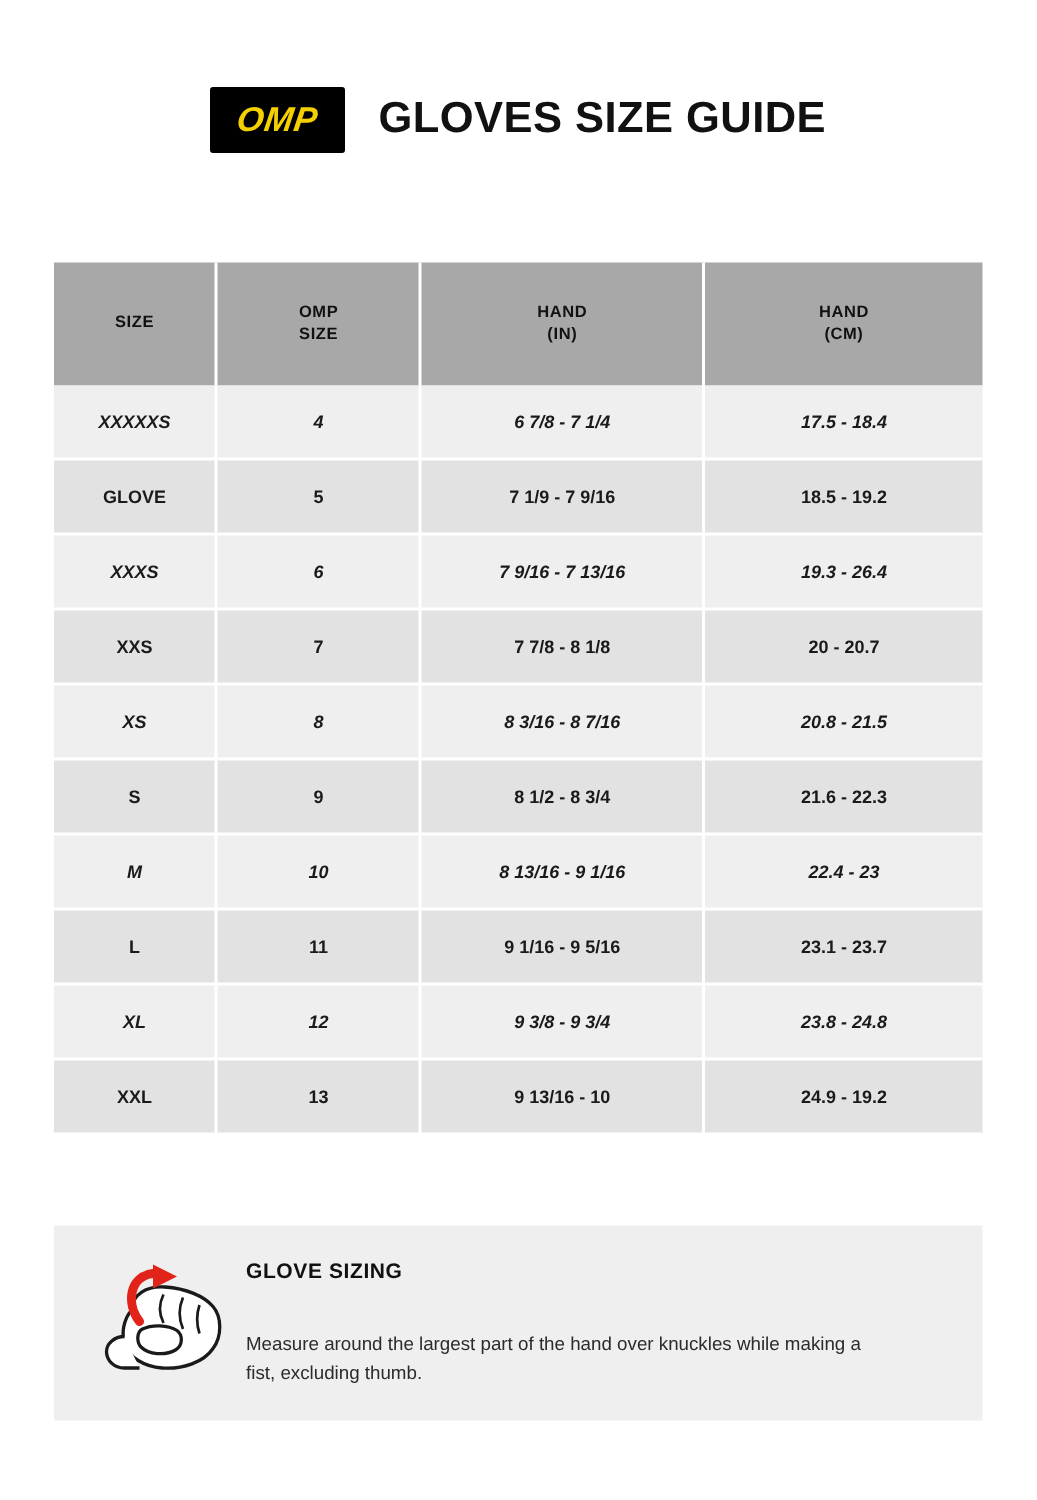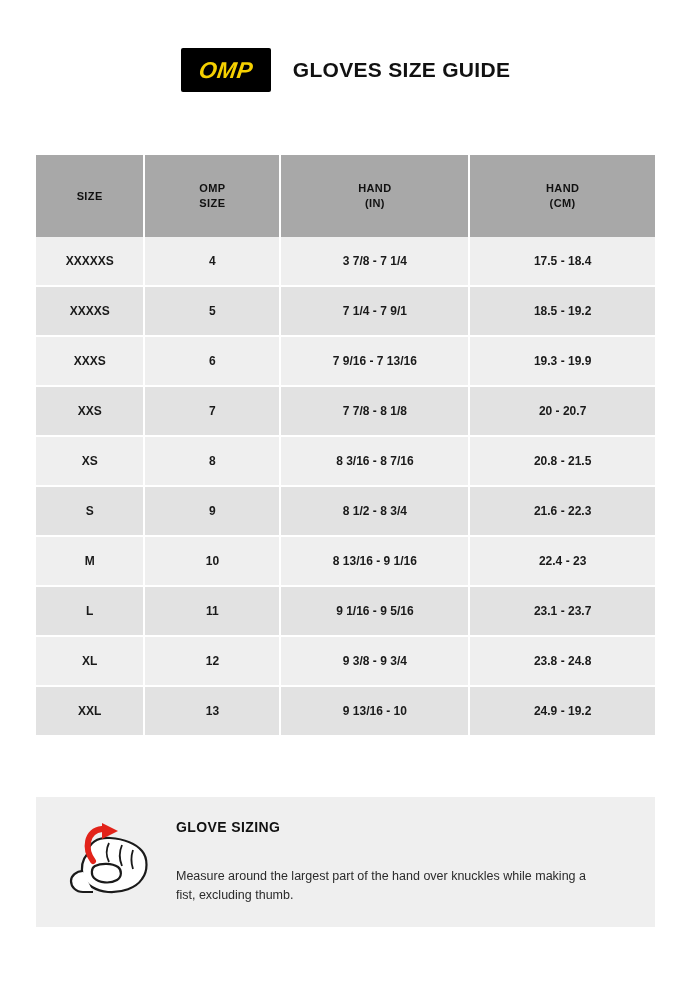--- a/index.html
+++ b/index.html
@@ -45,21 +45,21 @@
   .logo-text {
     color: #f5d000;
     font-weight: bold;
     font-size: 23px;
     letter-spacing: 0.5px;
     font-style: italic;
     font-family: "Liberation Sans", sans-serif;
     transform: skewX(-8deg);
   }
   .title {
-    font-size: 21px;
+    font-size: 29px;
     font-weight: bold;
     letter-spacing: 0.3px;
     color: #111111;
   }
 
   
   table.size-table {
     width: 100%;
     border-collapse: collapse;
     table-layout: fixed;
@@ -81,35 +81,35 @@
   table.size-table td {
     font-size: 12px;
     font-weight: bold;
     text-align: center;
     padding: 17px 4px;
     border-right: 2px solid #ffffff;
     border-bottom: 2px solid #ffffff;
     color: #1a1a1a;
   }
   table.size-table td:last-child { border-right: none; }
-  table.size-table tbody tr.odd td  { background: #efefef; }
+  table.size-table tbody tr.odd td  { background: #efefef; font-style: italic; }
   table.size-table tbody tr.even td { background: #e2e2e2; }
 
   .col-size { width: 17.5%; }
   .col-omp  { width: 22%; }
   .col-in   { width: 30.5%; }
   .col-cm   { width: 30%; }
 
   
   .note {
     margin-top: 60px;
     background: #efefef;
     display: flex;
     align-items: center;
-    gap: 18px;
+    gap: 6px;
     padding: 22px 26px;
     min-height: 96px;
     box-sizing: border-box;
   }
   .note-icon {
     flex: 0 0 auto;
     width: 96px;
     height: 86px;
     position: relative;
   }
@@ -166,34 +166,34 @@
         <th>
           <span>HAND</span><br>
           <span>(CM)</span>
         </th>
       </tr>
     </thead>
     <tbody>
       <tr class="odd">
         <td>XXXXXS</td>
         <td>4</td>
-        <td>3 7/8 - 7 1/4</td>
+        <td>6 7/8 - 7 1/4</td>
         <td>17.5 - 18.4</td>
       </tr>
       <tr class="even">
-        <td>XXXXS</td>
+        <td>GLOVE</td>
         <td>5</td>
-        <td>7 1/4 - 7 9/1</td>
+        <td>7 1/9 - 7 9/16</td>
         <td>18.5 - 19.2</td>
       </tr>
       <tr class="odd">
         <td>XXXS</td>
         <td>6</td>
         <td>7 9/16 - 7 13/16</td>
-        <td>19.3 - 19.9</td>
+        <td>19.3 - 26.4</td>
       </tr>
       <tr class="even">
         <td>XXS</td>
         <td>7</td>
         <td>7 7/8 - 8 1/8</td>
         <td>20 - 20.7</td>
       </tr>
       <tr class="odd">
         <td>XS</td>
         <td>8</td>

